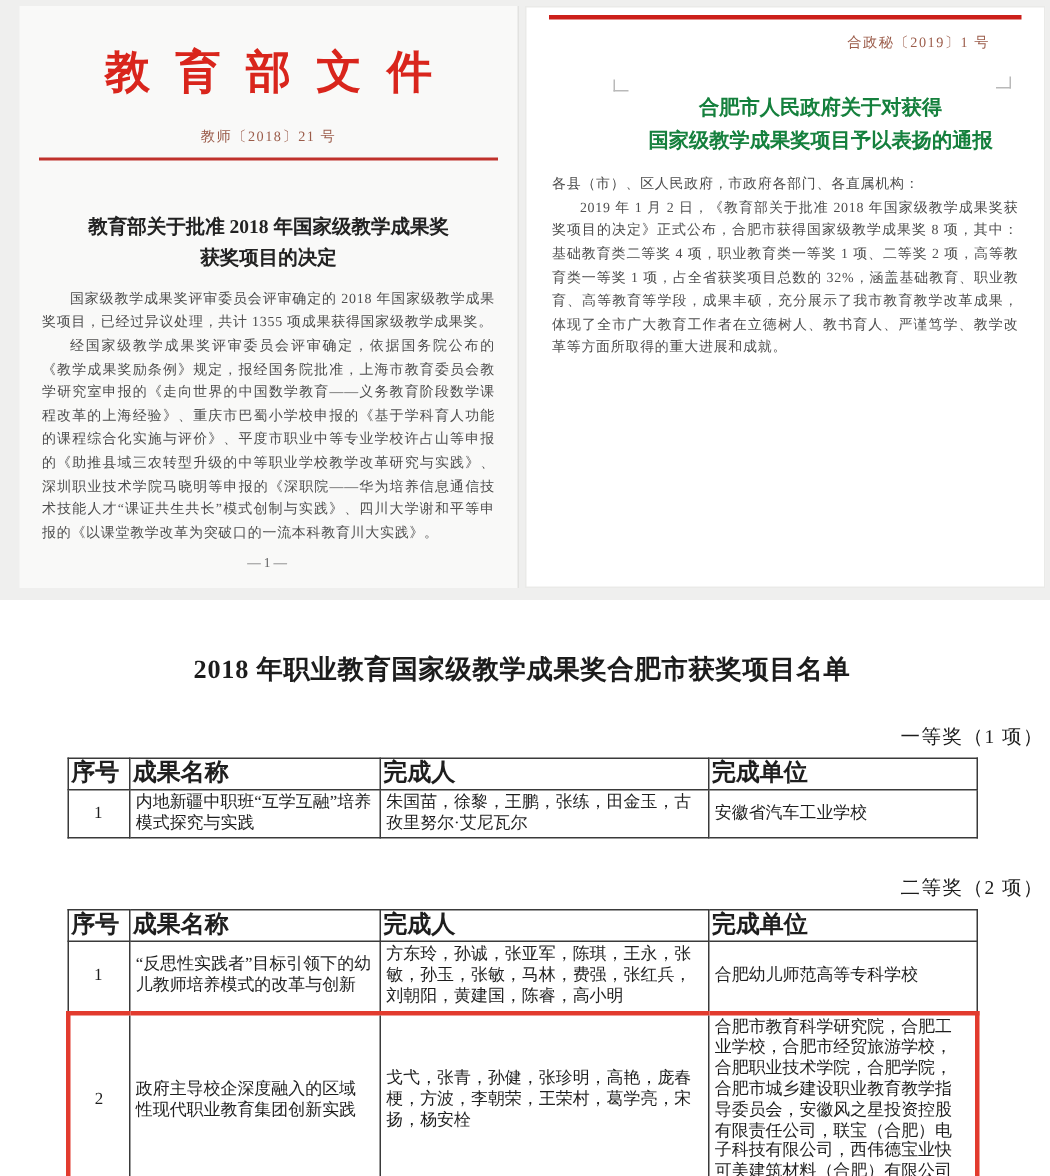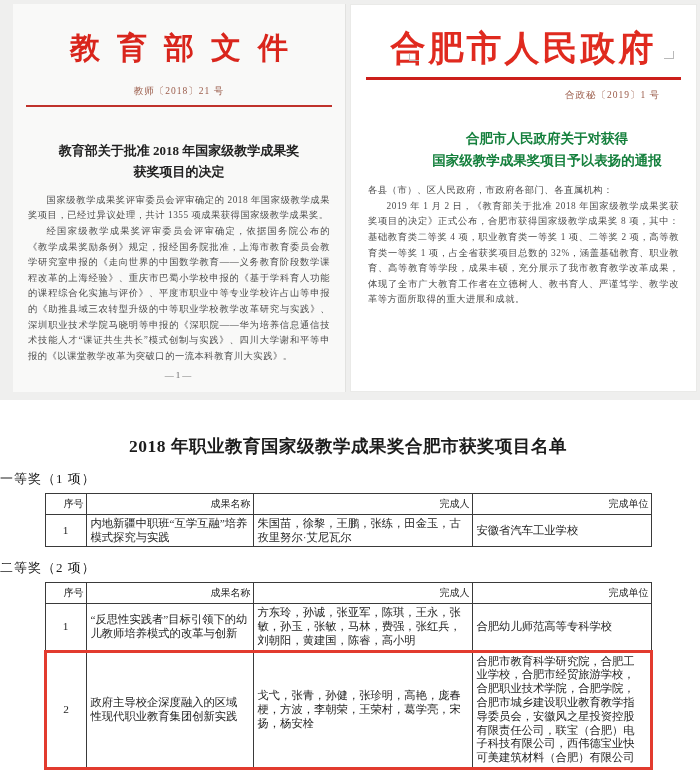--- a/index.html
+++ b/index.html
@@ -128,46 +128,46 @@
     padding-top:34px;
   }
   .list-title {
     text-align:center;
     font-size:17.5px;
     font-weight:bold;
     color:#1c1c1c;
     letter-spacing:0.5px;
   }
   .tier-subtitle {
-    text-align:left;
+    text-align:right;
     font-size:13px;
     color:#1c1c1c;
-    margin-top:12px;
+    margin-top:24px;
     margin-bottom:5px;
     letter-spacing:1px;
   }
   table.awards {
     width:606px;
     margin:0 auto;
     border-collapse:collapse;
     table-layout:fixed;
   }
   table.awards th, table.awards td {
     border:1px solid #3a3a3a;
     font-size:11.3px;
     line-height:13.8px;
     color:#1e1e1e;
     padding:2px 4px;
     vertical-align:middle;
     word-break:break-all;
   }
   table.awards th {
-    font-weight:normal;
-    text-align:right;
-    font-size:10px;
+    font-weight:bold;
+    text-align:left;
+    font-size:16px;
     padding:3px 2px;
   }
   .col-no   { width:41px;  }
   .col-name { width:167px; }
   .col-ppl  { width:219px; }
   .col-org  { width:179px; }
   td.cell-no { text-align:center; }
   tr.highlight td {
     border-top:3px solid #e23b2e;
     border-bottom:3px solid #e23b2e;
@@ -191,21 +191,20 @@
     <div class="doc-body">
       <p>国家级教学成果奖评审委员会评审确定的 2018 年国家级教学成果奖项目，已经过异议处理，共计 1355 项成果获得国家级教学成果奖。</p>
       <p>经国家级教学成果奖评审委员会评审确定，依据国务院公布的《教学成果奖励条例》规定，报经国务院批准，上海市教育委员会教学研究室申报的《走向世界的中国数学教育——义务教育阶段数学课程改革的上海经验》、重庆市巴蜀小学校申报的《基于学科育人功能的课程综合化实施与评价》、平度市职业中等专业学校许占山等申报的《助推县域三农转型升级的中等职业学校教学改革研究与实践》、深圳职业技术学院马晓明等申报的《深职院——华为培养信息通信技术技能人才“课证共生共长”模式创制与实践》、四川大学谢和平等申报的《以课堂教学改革为突破口的一流本科教育川大实践》。</p>
     </div>
     <div class="page-num">—1—</div>
   </div>
 
   <div class="page page-right">
     <div class="crop-mark crop-tl"></div>
     <div class="crop-mark crop-tr"></div>
-    <div class="hf-header">合肥市人民政府</div>
     <div class="hf-rule"></div>
     <div class="hf-docnum">合政秘〔2019〕1 号</div>
     <div class="hf-title">
       <div>合肥市人民政府关于对获得</div>
       <div>国家级教学成果奖项目予以表扬的通报</div>
     </div>
     <div class="doc-body hf-body">
       <p class="salutation">各县（市）、区人民政府，市政府各部门、各直属机构：</p>
       <p>2019 年 1 月 2 日，《教育部关于批准 2018 年国家级教学成果奖获奖项目的决定》正式公布，合肥市获得国家级教学成果奖 8 项，其中：基础教育类二等奖 4 项，职业教育类一等奖 1 项、二等奖 2 项，高等教育类一等奖 1 项，占全省获奖项目总数的 32%，涵盖基础教育、职业教育、高等教育等学段，成果丰硕，充分展示了我市教育教学改革成果，体现了全市广大教育工作者在立德树人、教书育人、严谨笃学、教学改革等方面所取得的重大进展和成就。</p>
     </div>

